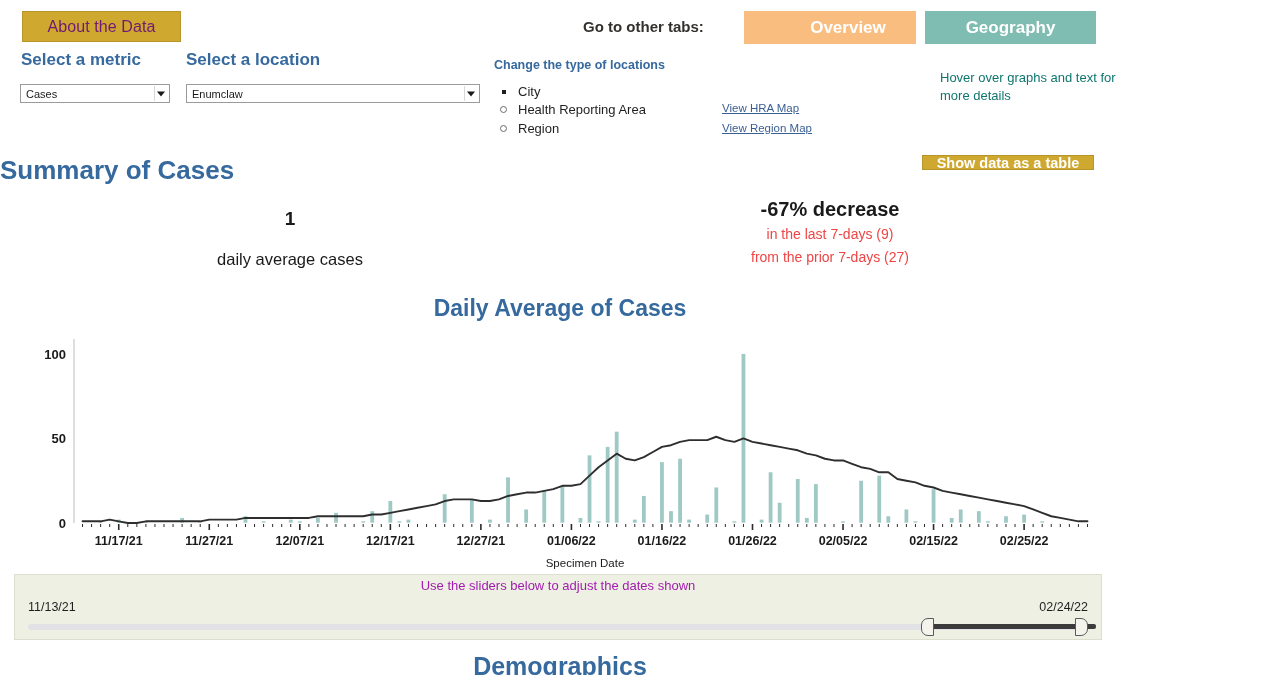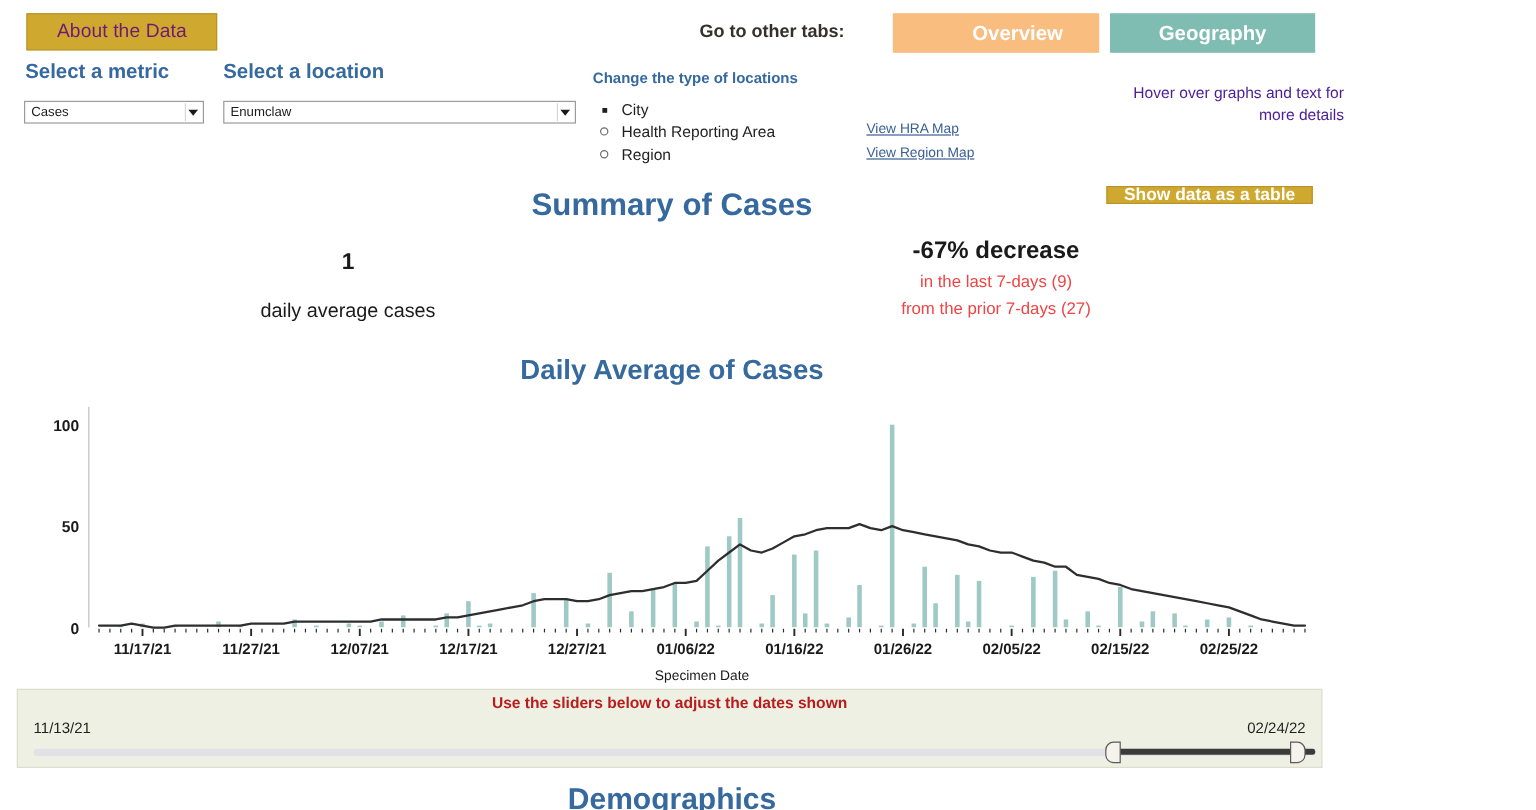--- a/index.html
+++ b/index.html
@@ -90,27 +90,27 @@
   .maplink {
     position: absolute; left: 722px;
     font-size: 11.5px; color: #3a5f94;
     text-decoration: underline;
   }
   .ml1 { top: 102px; }
   .ml2 { top: 122px; }
 
   .hover-note {
     position: absolute; left: 940px; top: 69px; width: 180px;
-    text-align: right; font-size: 13px; color: #4c1d95; line-height: 18px;
+    text-align: left; font-size: 13px; color: #0f766e; line-height: 18px;
   }
 
   
   .summary-title {
     position: absolute; left: 0; top: 155px; width: 1120px;
-    text-align: center;
+    text-align: left;
     font-size: 26px; font-weight: bold; color: #36699e;
   }
   .btn-table {
     position: absolute; left: 922px; top: 155px;
     width: 172px; height: 15px;
     background: #cfa82f; border: 1px solid #b8952a;
     color: #ffffff; font-size: 14.5px; font-weight: bold;
     display: flex; align-items: center; justify-content: center;
   }
   .stat-left {
@@ -141,21 +141,21 @@
 
   
   #slider-panel {
     position: absolute; left: 14px; top: 574px;
     width: 1088px; height: 66px;
     background: #eef0e3;
     border: 1px solid #dcdfcd;
   }
   .slider-title {
     position: absolute; left: 0; top: 3px; width: 100%;
-    text-align: center; font-size: 13px; font-weight: bold; color: #b91c1c;
+    text-align: center; font-size: 13px; font-weight: normal; color: #a21caf;
   }
   .slider-date {
     position: absolute; top: 25px; font-size: 12.5px; color: #1f1f1f;
   }
   .sd-left { left: 13px; }
   .sd-right { right: 13px; }
   .slider-track {
     position: absolute; left: 13px; right: 13px; top: 49px; height: 6px;
     background: #e2e2e6; border-radius: 3px;
   }

